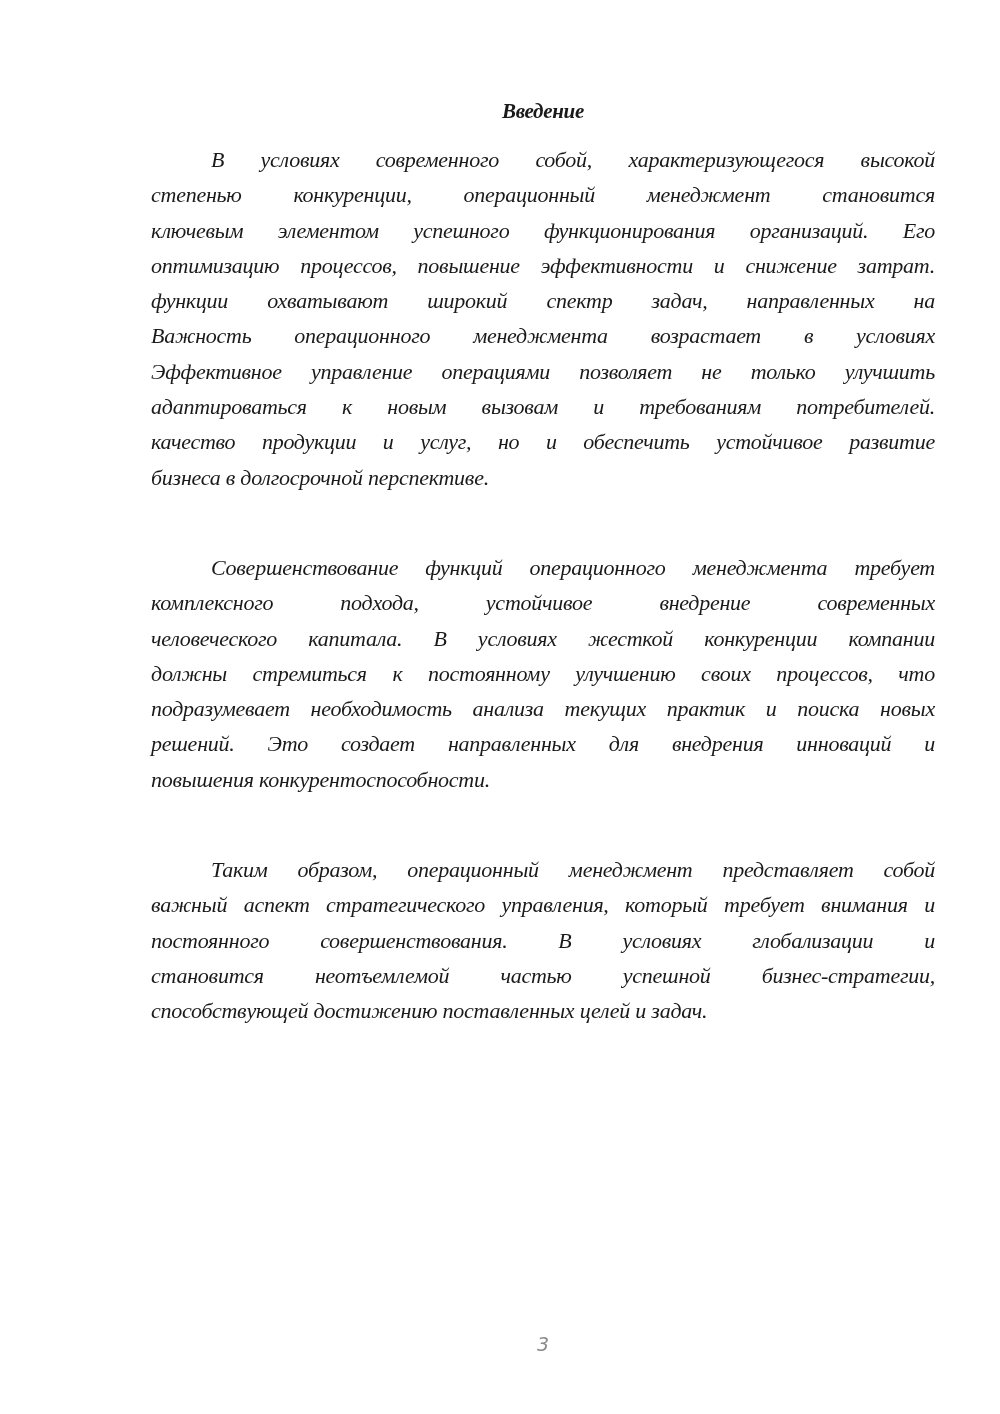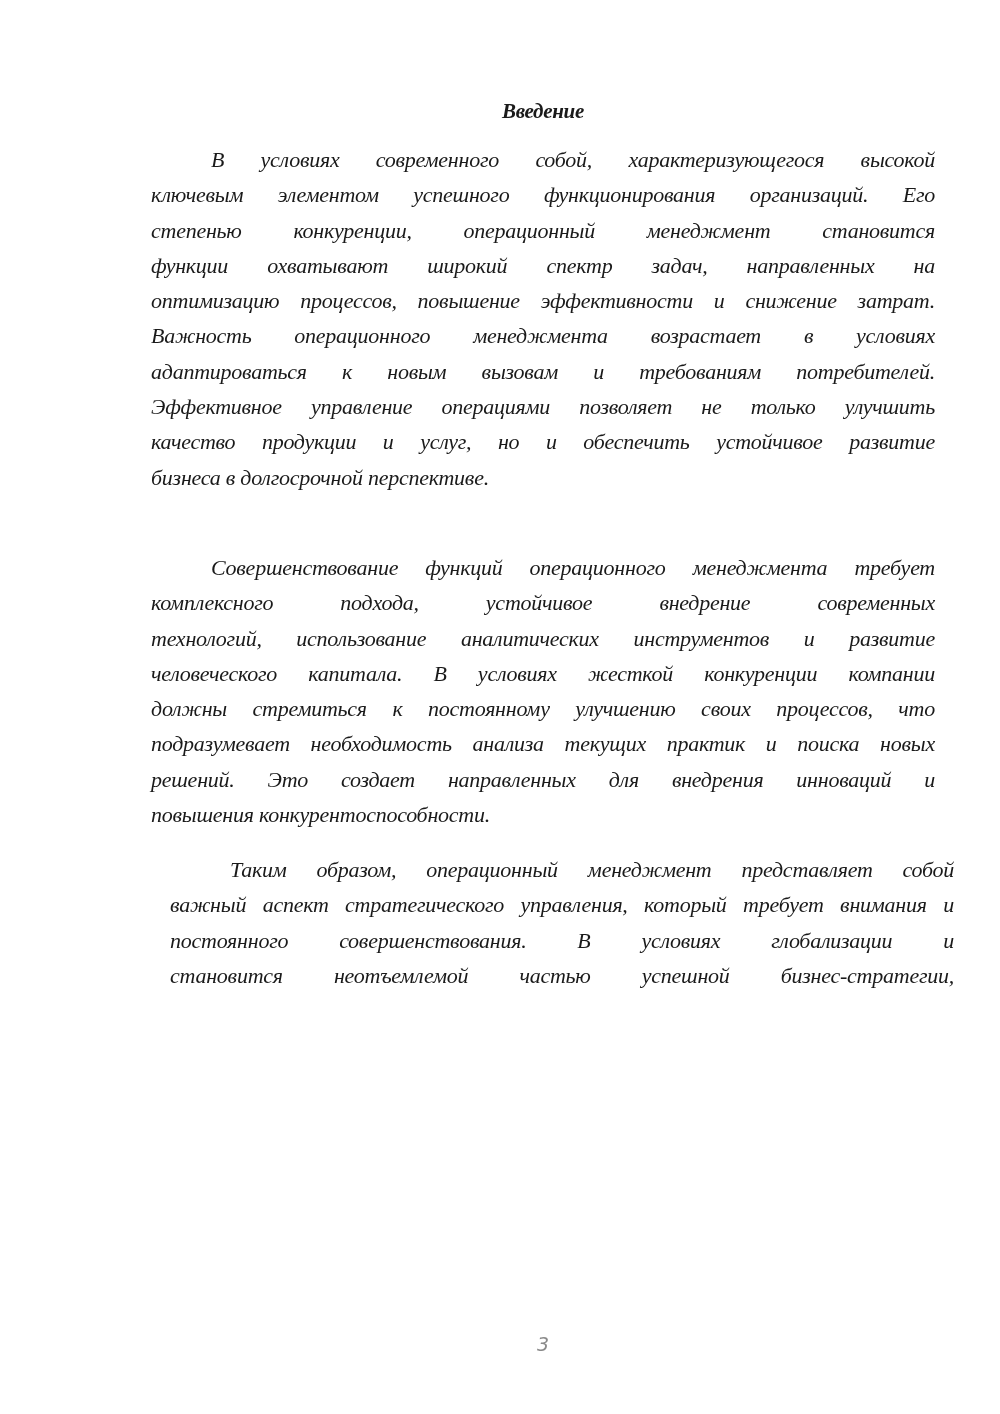--- a/index.html
+++ b/index.html
@@ -52,65 +52,65 @@
     }
     .line.first {
       text-indent: 60px;
     }
     .line.last {
       text-align: center;
       text-align-last: left;
     }
     #p1 { top: 142px; }
     #p2 { top: 550px; }
-    #p3 { top: 852px; margin-left: 19px; }
+    #p3 { top: 852px; }
     .page-number {
       position: absolute;
       top: 1333px;
       left: 0;
       width: 1070px;
       text-align: center;
       font-family: "DejaVu Sans", "Liberation Sans", sans-serif;
       font-size: 19px;
       color: #8a8a8a;
     }
   </style>
 </head>
 <body>
 
 <div class="page">
 
   <div class="heading">Введение</div>
 
   <div class="para" id="p1">
     <span class="line first">В условиях современного собой, характеризующегося высокой</span>
+    <span class="line">степенью конкуренции, операционный менеджмент становится</span>
     <span class="line">ключевым элементом успешного функционирования организаций. Его</span>
-    <span class="line">степенью конкуренции, операционный менеджмент становится</span>
+    <span class="line">оптимизацию процессов, повышение эффективности и снижение затрат.</span>
     <span class="line">функции охватывают широкий спектр задач, направленных на</span>
-    <span class="line">оптимизацию процессов, повышение эффективности и снижение затрат.</span>
     <span class="line">Важность операционного менеджмента возрастает в условиях</span>
+    <span class="line">Эффективное управление операциями позволяет не только улучшить</span>
     <span class="line">адаптироваться к новым вызовам и требованиям потребителей.</span>
-    <span class="line">Эффективное управление операциями позволяет не только улучшить</span>
     <span class="line">качество продукции и услуг, но и обеспечить устойчивое развитие</span>
     <span class="line last">бизнеса в долгосрочной перспективе.</span>
   </div>
 
   <div class="para" id="p2">
     <span class="line first">Совершенствование функций операционного менеджмента требует</span>
     <span class="line">комплексного подхода, устойчивое внедрение современных</span>
-    <span class="line">технологий, использование аналитических инструментов и развитие</span>
     <span class="line">человеческого капитала. В условиях жесткой конкуренции компании</span>
     <span class="line">должны стремиться к постоянному улучшению своих процессов, что</span>
     <span class="line">подразумевает необходимость анализа текущих практик и поиска новых</span>
     <span class="line">решений. Это создает направленных для внедрения инноваций и</span>
     <span class="line last">повышения конкурентоспособности.</span>
   </div>
 
   <div class="para" id="p3">
     <span class="line first">Таким образом, операционный менеджмент представляет собой</span>
     <span class="line">важный аспект стратегического управления, который требует внимания и</span>
     <span class="line">постоянного совершенствования. В условиях глобализации и</span>
     <span class="line">становится неотъемлемой частью успешной бизнес-стратегии,</span>
+    <span class="line last">способствующей достижению поставленных целей и задач.</span>
   </div>
 
   <div class="page-number">3</div>
 
 </div>
 
 </body></html>

